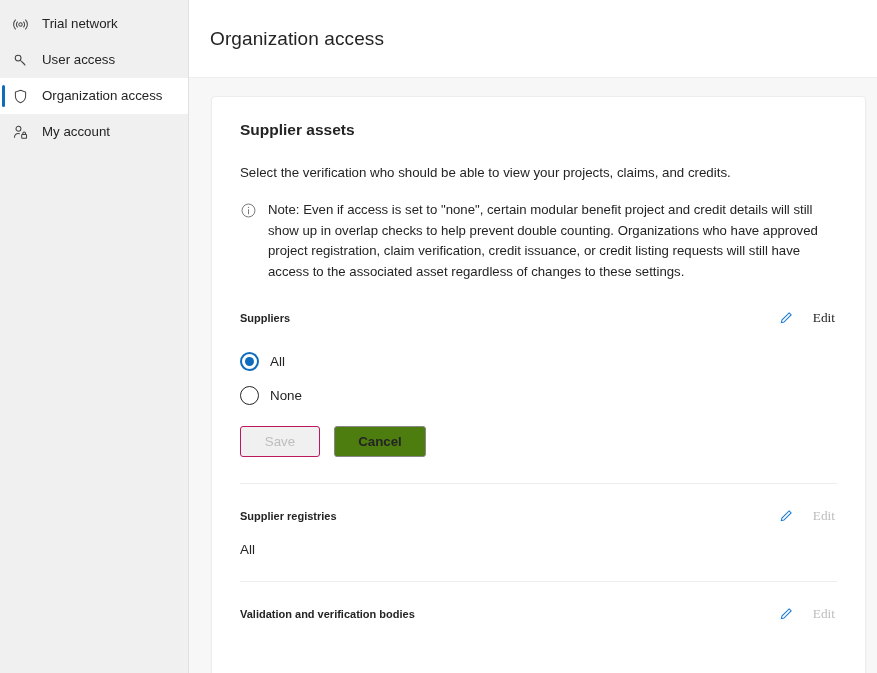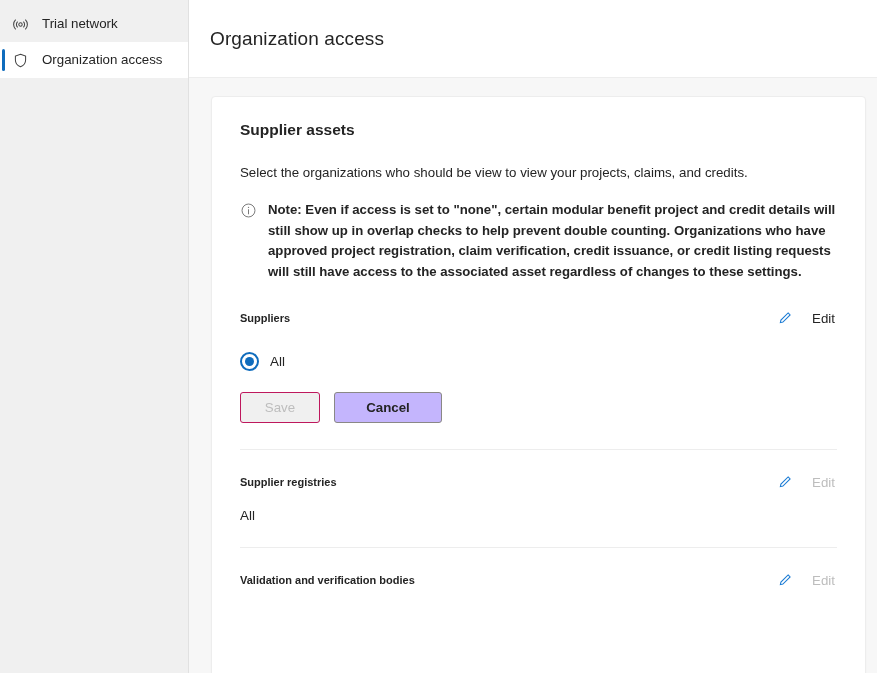--- a/index.html
+++ b/index.html
@@ -109,21 +109,20 @@
   }
   .note-icon {
     flex: 0 0 18px;
     margin-top: 2px;
     color: #707070;
   }
   .note-text {
     font-size: 13.2px;
     color: #242424;
     line-height: 1.55;
-    font-weight: bold;
   }
 
   
   .section-head {
     display: flex;
     align-items: center;
     justify-content: space-between;
     margin-bottom: 16px;
   }
   .section-title {
@@ -132,21 +131,21 @@
     color: #242424;
   }
   .edit-link {
     display: flex;
     align-items: flex-end;
     gap: 19px;
     cursor: pointer;
     background: none;
     border: none;
     padding: 2px 2px;
-    font-family: Liberation Sans, sans-serif;
+    font-family: Liberation Serif, serif;
   }
   .edit-pencil { color: #1a7bd4; display: flex; }
   .edit-text { font-size: 13.3px; color: #242424; }
   .edit-link.disabled { cursor: default; }
   .edit-link.disabled .edit-text { color: #bdbdbd; }
 
   
   .radio-group { margin-bottom: 6px; }
   .radio-row {
     display: flex;
@@ -190,24 +189,24 @@
     cursor: pointer;
   }
   .btn-save {
     background: #f0f0f0;
     border: 1px solid #be185d;
     color: #bdbdbd;
     width: 80px;
     cursor: default;
   }
   .btn-cancel {
-    background: #c4b5fd;
+    background: #4d7c0f;
     border: 1px solid #8a8886;
     color: #242424;
-    width: 108px;
+    width: 92px;
     font-weight: 600;
   }
 
   .divider {
     height: 1px;
     background: #ededed;
     margin: 0 0 22px 0;
   }
   .section-value {
     font-size: 13.4px;
@@ -227,45 +226,65 @@
       <span class="nav-icon">
         <svg width="17" height="17" viewBox="0 0 20 20" fill="none" stroke="currentColor" stroke-width="1.2">
           <circle cx="10" cy="10" r="2"></circle>
           <path d="M6.6 6.6a4.8 4.8 0 0 0 0 6.8M13.4 6.6a4.8 4.8 0 0 1 0 6.8"></path>
           <path d="M4.3 4.3a8 8 0 0 0 0 11.4M15.7 4.3a8 8 0 0 1 0 11.4"></path>
         </svg>
       </span>
       <span class="nav-label">Trial network</span>
     </div>
 
+    <div class="nav-item">
+      <span class="nav-icon">
+        <svg width="17" height="17" viewBox="0 0 20 20" fill="none" stroke="currentColor" stroke-width="1.2">
+          <circle cx="7.2" cy="7.2" r="3.4"></circle>
+          <path d="M9.7 9.7l6 6M13.2 12.8l1.5 1.5M11.6 11.2l1.5 1.5"></path>
+        </svg>
+      </span>
+      <span class="nav-label">User access</span>
+    </div>
 
     <div class="nav-item active">
       <span class="accent"></span>
       <span class="nav-icon">
         <svg width="17" height="17" viewBox="0 0 20 20" fill="none" stroke="currentColor" stroke-width="1.2">
           <path d="M10 2.6l6 2.1v4.6c0 4-2.6 6.8-6 8.1-3.4-1.3-6-4.1-6-8.1V4.7l6-2.1z"></path>
         </svg>
       </span>
       <span class="nav-label">Organization access</span>
     </div>
 
+    <div class="nav-item">
+      <span class="nav-icon">
+        <svg width="17" height="17" viewBox="0 0 20 20" fill="none" stroke="currentColor" stroke-width="1.2">
+          <circle cx="7.6" cy="5.6" r="2.9"></circle>
+          <path d="M2.9 16.3c0-2.9 2.1-5 4.7-5 .6 0 1.2.1 1.7.3"></path>
+          <rect x="11.4" y="12.3" width="5.7" height="4.4" rx="0.6"></rect>
+          <path d="M12.8 12.3v-1.5a1.5 1.5 0 0 1 3 0v1.5"></path>
+        </svg>
+      </span>
+      <span class="nav-label">My account</span>
+    </div>
 
   </nav>
 
   <div class="main">
 
     <div class="page-header">
       <h1 class="page-title">Organization access</h1>
     </div>
 
     <div class="content-area">
       <div class="card">
 
         <div class="card-title">Supplier assets</div>
-        <div class="card-desc">Select the organizations who should be view to view your projects, claims, and credits.</div>
+        <div class="card-desc">Select the verification who should be able to view your projects, claims, and credits.</div>
 
         <div class="note">
           <span class="note-icon">
             <svg width="17" height="17" viewBox="0 0 20 20" fill="none" stroke="currentColor" stroke-width="1.1">
               <circle cx="10" cy="10" r="7.6"></circle>
               <path d="M10 9v5" stroke-linecap="round"></path>
               <circle cx="10" cy="6.3" r="0.8" fill="currentColor" stroke="none"></circle>
             </svg>
           </span>
           <div class="note-text">Note: Even if access is set to "none", certain modular benefit project and credit details will still show up in overlap checks to help prevent double counting. Organizations who have approved project registration, claim verification, credit issuance, or credit listing requests will still have access to the associated asset regardless of changes to these settings.</div>
@@ -282,20 +301,24 @@
               </span>
               <span class="edit-text">Edit</span>
             </button>
           </div>
 
           <div class="radio-group">
             <div class="radio-row">
               <span class="radio checked"></span>
               <span class="radio-label">All</span>
             </div>
+            <div class="radio-row">
+              <span class="radio"></span>
+              <span class="radio-label">None</span>
+            </div>
           </div>
 
           <div class="btn-row">
             <button class="btn btn-save" disabled="">Save</button>
             <button class="btn btn-cancel">Cancel</button>
           </div>
         </div>
 
         <div class="divider"></div>
 

